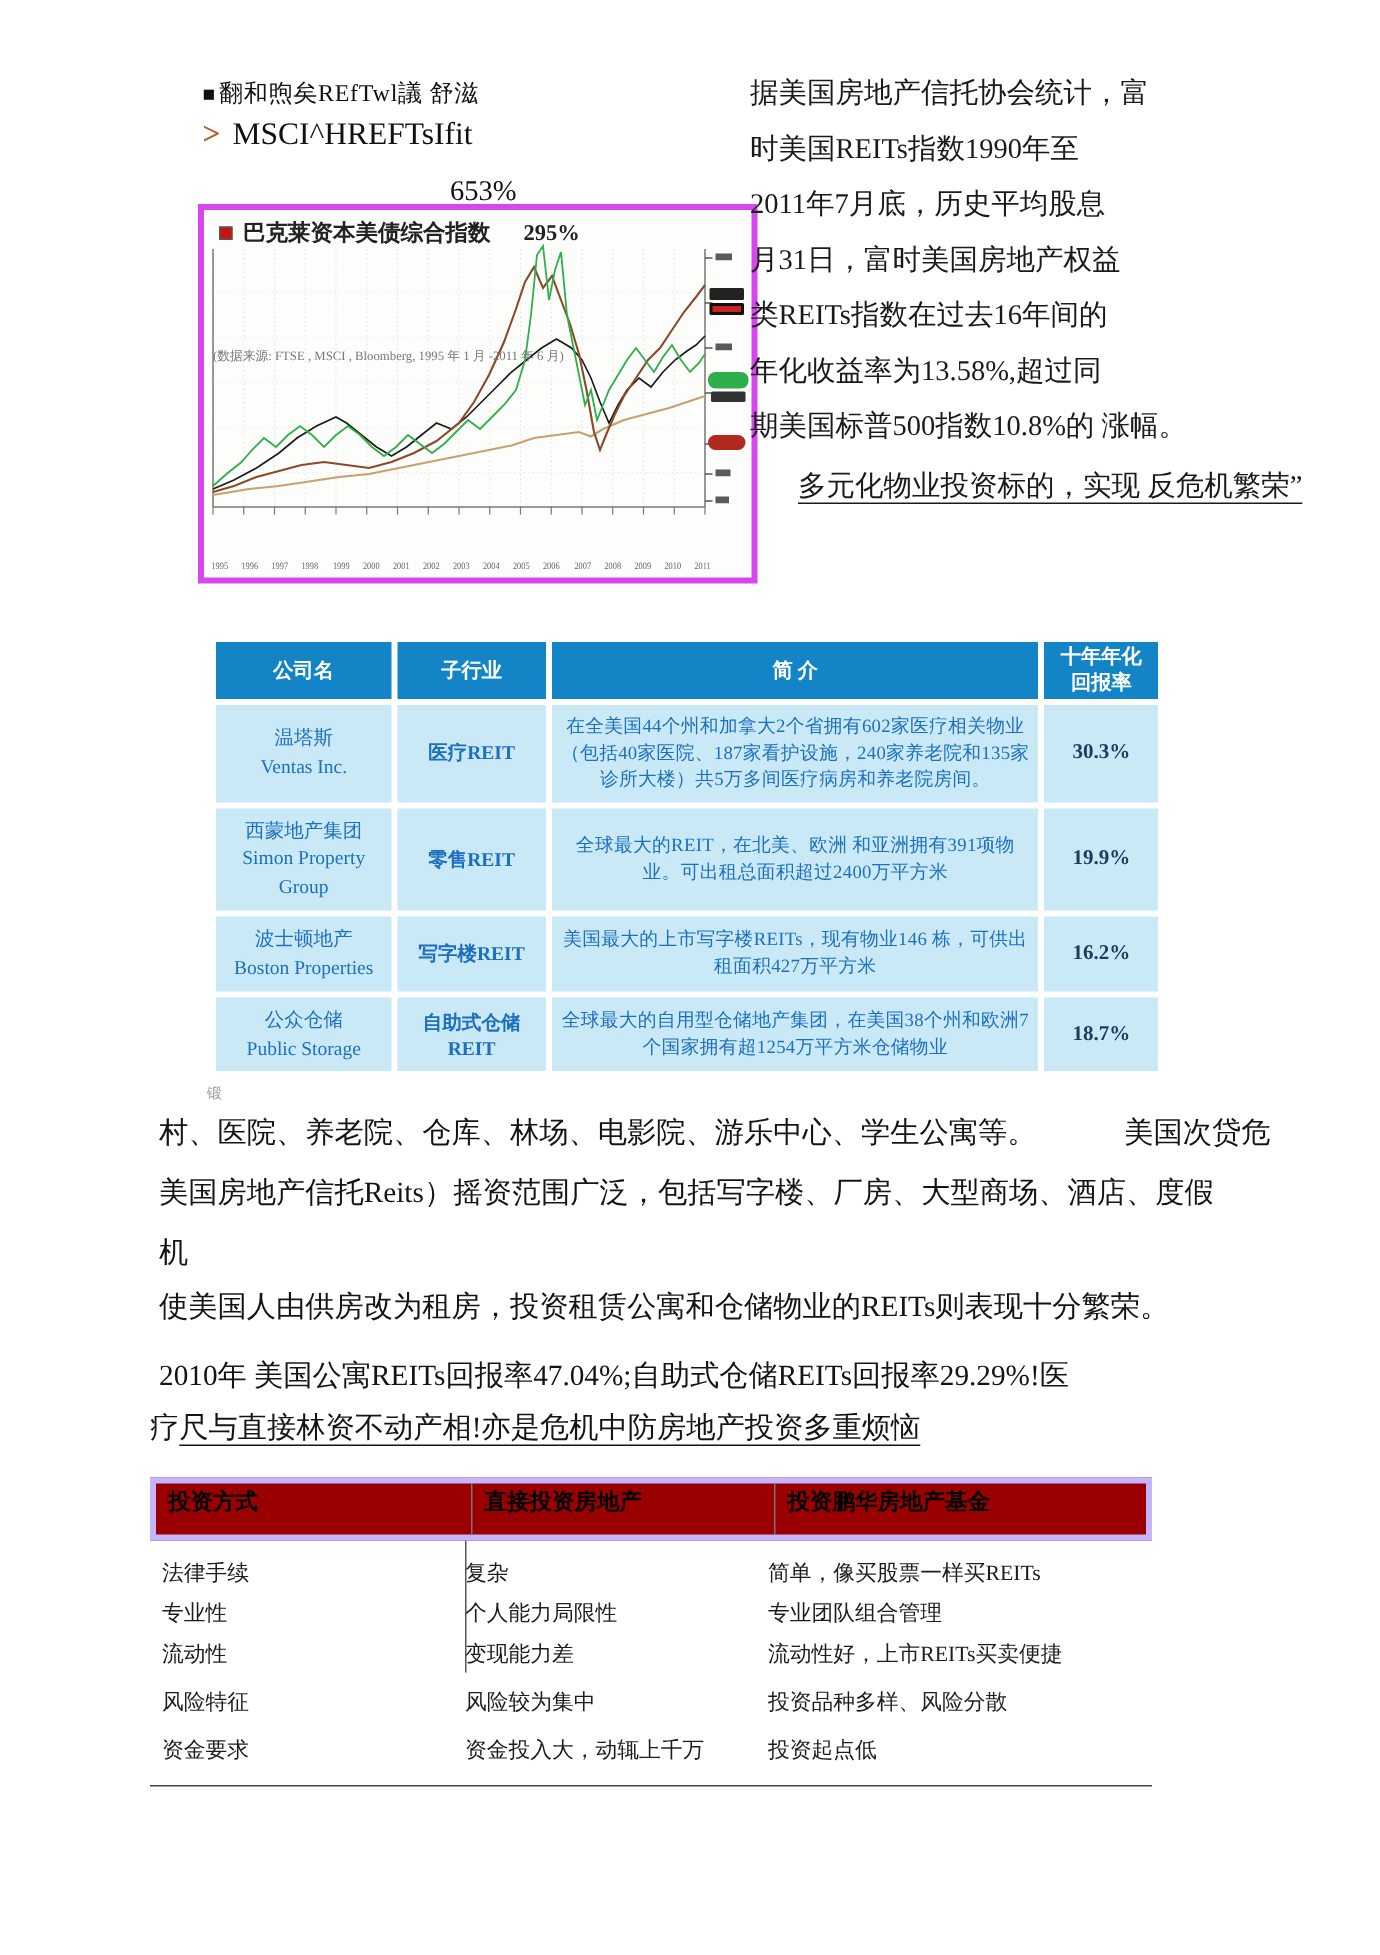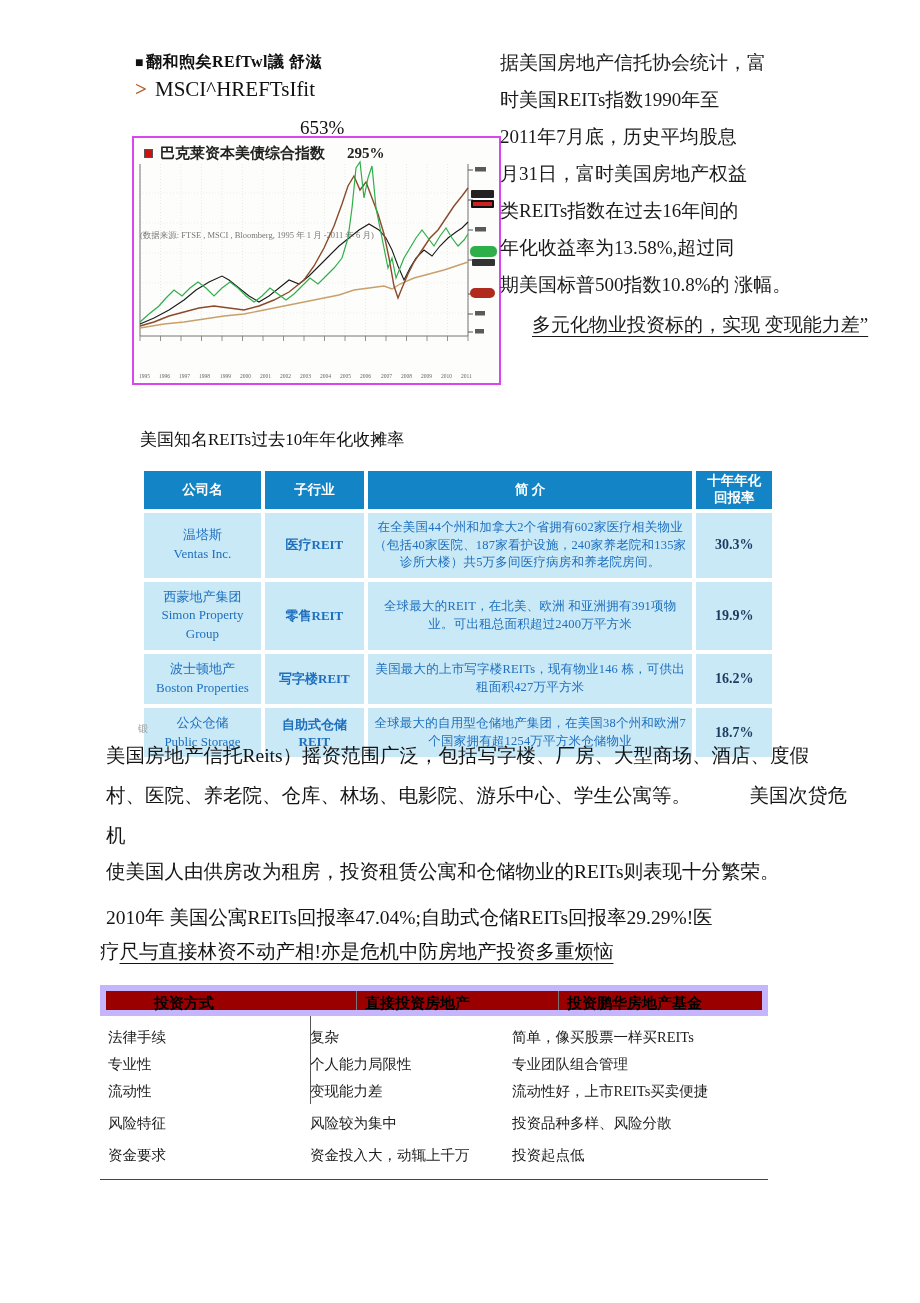--- a/index.html
+++ b/index.html
@@ -1,62 +1,62 @@
 <!DOCTYPE html>
 <html><head>
 <meta charset="utf-8">
 <style>
   html,body{margin:0;padding:0;background:#fff;}
   .page{position:relative;width:920px;height:1303px;background:#fff;overflow:hidden;
         font-family:"Liberation Serif","DejaVu Serif",serif;color:#111;}
 
   
   .lgd{position:absolute;left:135px;top:52px;width:370px;}
-  .lgd-l1{font-size:16px;font-weight:bold;letter-spacing:.5px;}
+  .lgd-l1{font-size:16px;font-weight:normal;letter-spacing:.5px;}
   .lgd-sq{font-size:14px;margin-right:2px;}
   .lgd-l2{font-size:21px;margin-top:4px;}
   .lgd-chev{color:#b45f2a;font-weight:bold;margin-right:8px;}
   .lgd-l3{font-size:19px;margin-top:15px;margin-left:165px;}
 
   
-  .chart{position:absolute;left:132px;top:136px;width:365px;height:245px;border:2px solid #d946ef;background:#fdfdfc;}
+  .chart{position:absolute;left:132px;top:136px;width:365px;height:245px;border:4px solid #d946ef;background:#fdfdfc;}
   .chart-legend{position:absolute;left:10px;top:6px;font-size:15px;font-weight:600;color:#222;z-index:3;}
   .chart-legend .bullet{display:inline-block;width:7px;height:7px;background:#cc1111;border:1px solid #555;margin-right:7px;}
   .chart-legend .cl-val{margin-left:22px;}
   .chart-src{position:absolute;left:6px;top:92px;font-size:8.5px;color:#777;z-index:3;white-space:nowrap;}
   .xlabels{position:absolute;left:4px;right:26px;bottom:4px;display:flex;justify-content:space-between;z-index:3;}
   .xlabels span{font-size:6.5px;color:#666;transform:scaleX(.85);}
 
   
   .intro{position:absolute;left:500px;top:44px;width:412px;}
   .intro div{font-size:19px;line-height:37px;white-space:nowrap;color:#1a1a1a;}
   .intro .ul-line{margin-left:32px;text-decoration:underline;text-underline-offset:5px;margin-top:3px;}
 
   
   .t1-title{position:absolute;left:140px;top:428px;width:632px;text-align:left;font-size:17px;color:#111;}
-  .t1-wrap{position:absolute;left:140px;top:467px;width:636px;}
+  .t1-wrap{position:absolute;left:140px;top:424px;width:636px;}
   table.t1{border-collapse:separate;border-spacing:4px;width:636px;background:#fff;}
   .t1 th{background:#1385c6;color:#fff;font-size:13.5px;font-weight:bold;height:34px;text-align:center;line-height:1.25;padding:2px 4px;}
   .t1 td{background:#c9e9f7;color:#1e6fbe;font-size:12.5px;vertical-align:middle;padding:6px 6px;}
   .t1 td.comp{text-align:center;line-height:1.45;font-size:13px;}
   .t1 td.sect{text-align:center;font-size:13px;font-weight:bold;}
   .t1 td.desc{text-align:center;line-height:1.4;letter-spacing:.2px;}
   .t1 td.ret{text-align:center;font-size:14px;font-weight:600;color:#1b3c5f;}
 
   
   .pmark{position:absolute;left:138px;top:722px;font-size:10px;color:#9a9a9a;}
   .paras{position:absolute;left:106px;top:736px;width:720px;}
   .paras .pl{font-size:19.5px;line-height:40px;white-space:nowrap;color:#141414;}
   .pl-gap1{margin-top:0px;} .pl-gap2{margin-top:-4px;} .pl-gap3{margin-top:6px;}
   .lastline{position:absolute;left:100px;top:938px;font-size:19.5px;white-space:nowrap;color:#141414;}
   .lastline .und{text-decoration:underline;text-underline-offset:5px;}
 
   
   .t2{position:absolute;left:100px;top:985px;width:668px;}
-  .t2-head{display:flex;background:#9b0000;border:6px solid #c4b5fd;box-sizing:border-box;height:31px;padding-left:40px;}
+  .t2-head{display:flex;background:#9b0000;border:4px solid #c4b5fd;box-sizing:border-box;height:42px;}
   .t2-head .hc{font-size:15px;font-weight:bold;color:#000;padding:3px 0 0 8px;box-sizing:border-box;}
   .t2-head .hc1{width:210px;} .t2-head .hc2{width:202px;border-left:1px solid #777;}
   .t2-head .hc3{flex:1;border-left:1px solid #777;}
   .t2-body{position:relative;padding-top:8px;}
   .t2-row{display:flex;height:27px;align-items:center;}
   .t2-row .c1{width:210px;padding-left:8px;box-sizing:border-box;}
   .t2-row .c2{width:202px;} .t2-row .c3{flex:1;}
   .t2-row div{font-size:14.5px;color:#1c1c1c;white-space:nowrap;}
   .t2-extra{margin-top:5px;}
   .t2-vline{position:absolute;left:210px;top:-0px;width:1px;height:88px;background:#555;}
@@ -186,21 +186,21 @@
   </div>
 
   <div class="intro">
     <div>据美国房地产信托协会统计，富</div>
     <div>时美国REITs指数1990年至</div>
     <div>2011年7月底，历史平均股息</div>
     <div>月31日，富时美国房地产权益</div>
     <div>类REITs指数在过去16年间的</div>
     <div>年化收益率为13.58%,超过同</div>
     <div>期美国标普500指数10.8%的 涨幅。</div>
-    <div class="ul-line">多元化物业投资标的，实现 变现能力差”</div>
+    <div class="ul-line">多元化物业投资标的，实现 反危机繁荣”</div>
   </div>
 
   <div class="t1-title">美国知名REITs过去10年年化收摊率</div>
   <div class="t1-wrap">
     <table class="t1">
       <colgroup>
           <col style="width:118px">
           <col style="width:100px">
           <col style="width:330px">
           <col style="width:76px">
@@ -235,22 +235,22 @@
         <td class="sect">自助式仓储REIT</td>
         <td class="desc">全球最大的自用型仓储地产集团，在美国38个州和欧洲7个国家拥有超1254万平方米仓储物业</td>
         <td class="ret">18.7%</td>
       </tr>
     </tbody>
       </table>
   </div>
 
   <div class="pmark">锻</div>
   <div class="paras">
+    <div class="pl">村、医院、养老院、仓库、林场、电影院、游乐中心、学生公寓等。　　　美国次贷危</div>
     <div class="pl">美国房地产信托Reits）摇资范围广泛，包括写字楼、厂房、大型商场、酒店、度假</div>
-    <div class="pl">村、医院、养老院、仓库、林场、电影院、游乐中心、学生公寓等。　　　美国次贷危</div>
     <div class="pl pl-gap1">机</div>
     <div class="pl pl-gap2">使美国人由供房改为租房，投资租赁公寓和仓储物业的REITs则表现十分繁荣。</div>
     <div class="pl pl-gap3">2010年 美国公寓REITs回报率47.04%;自助式仓储REITs回报率29.29%!医</div>
   </div>
   <div class="lastline">
     <span>疗</span><span class="und">尺与直接林资不动产相!亦是危机中防房地产投资多重烦恼</span>
   </div>
 
   <div class="t2">
     <div class="t2-head">

